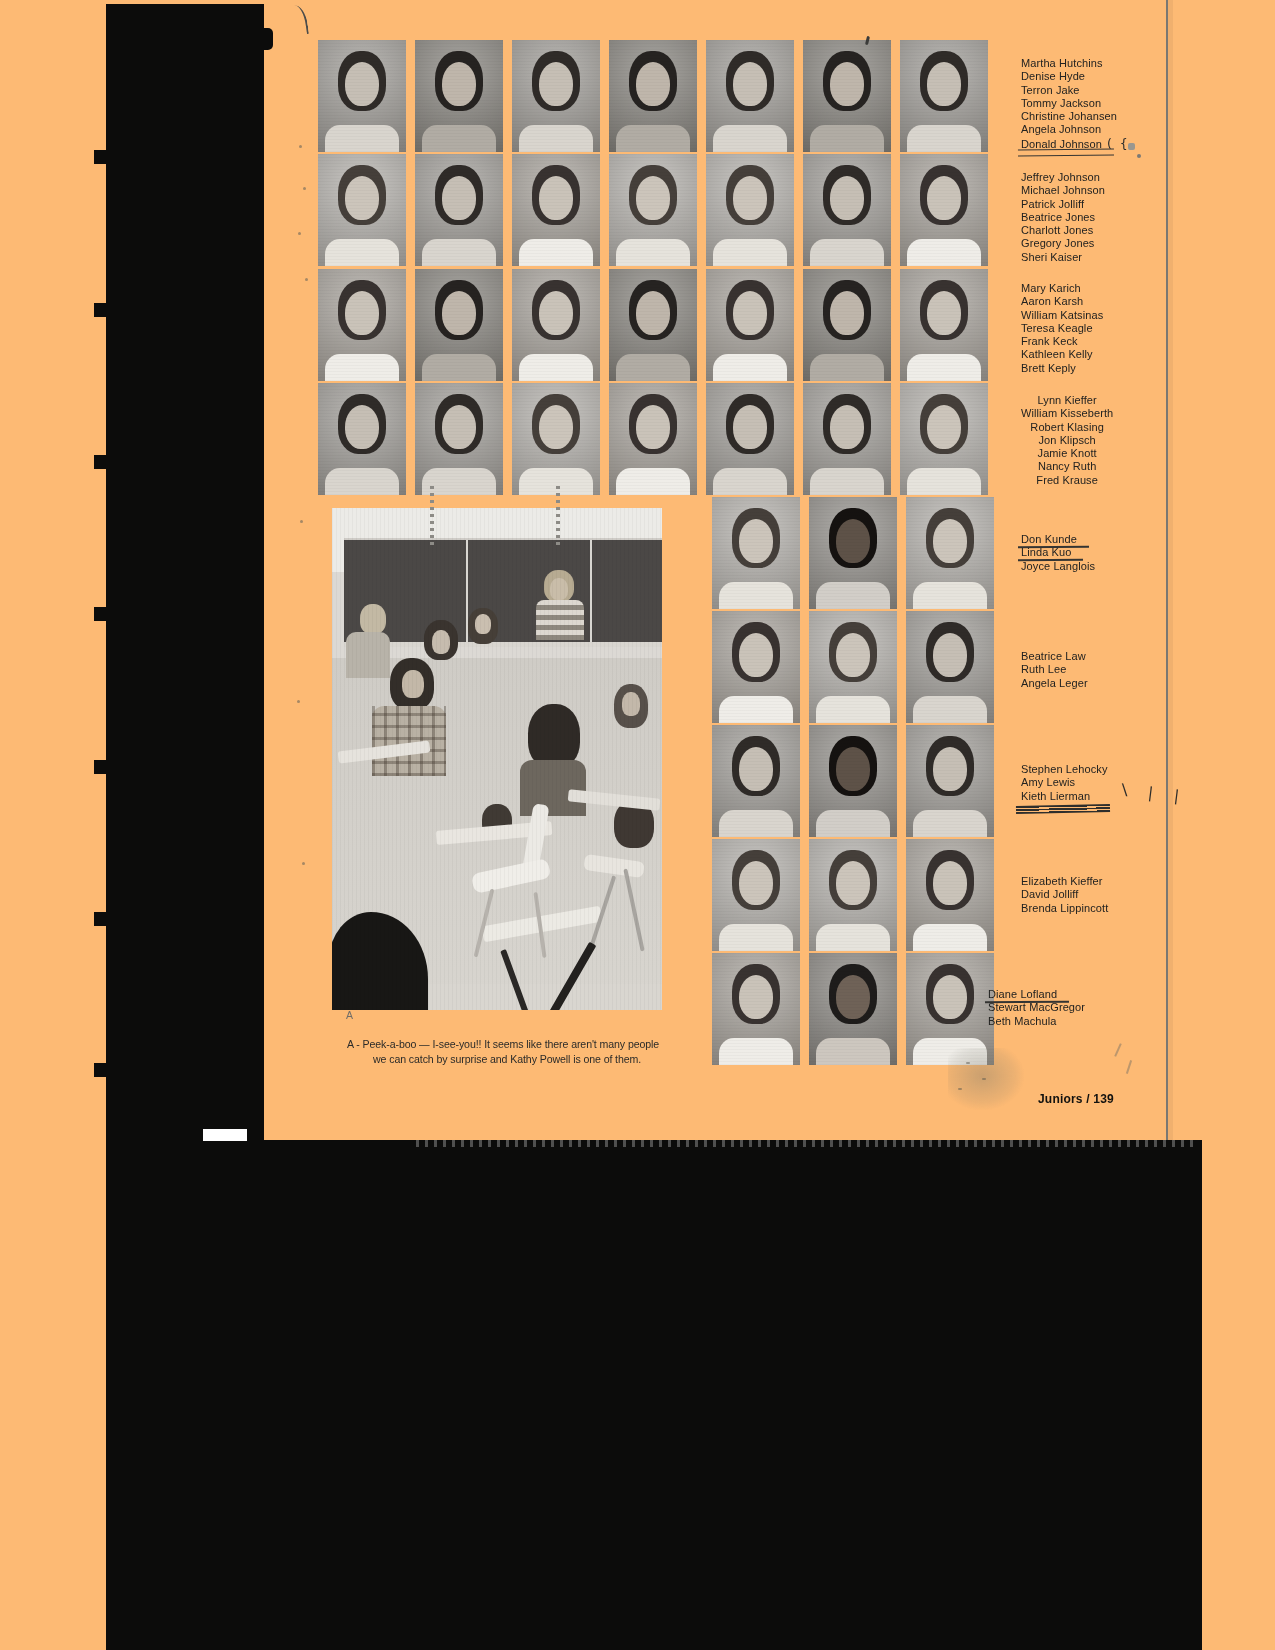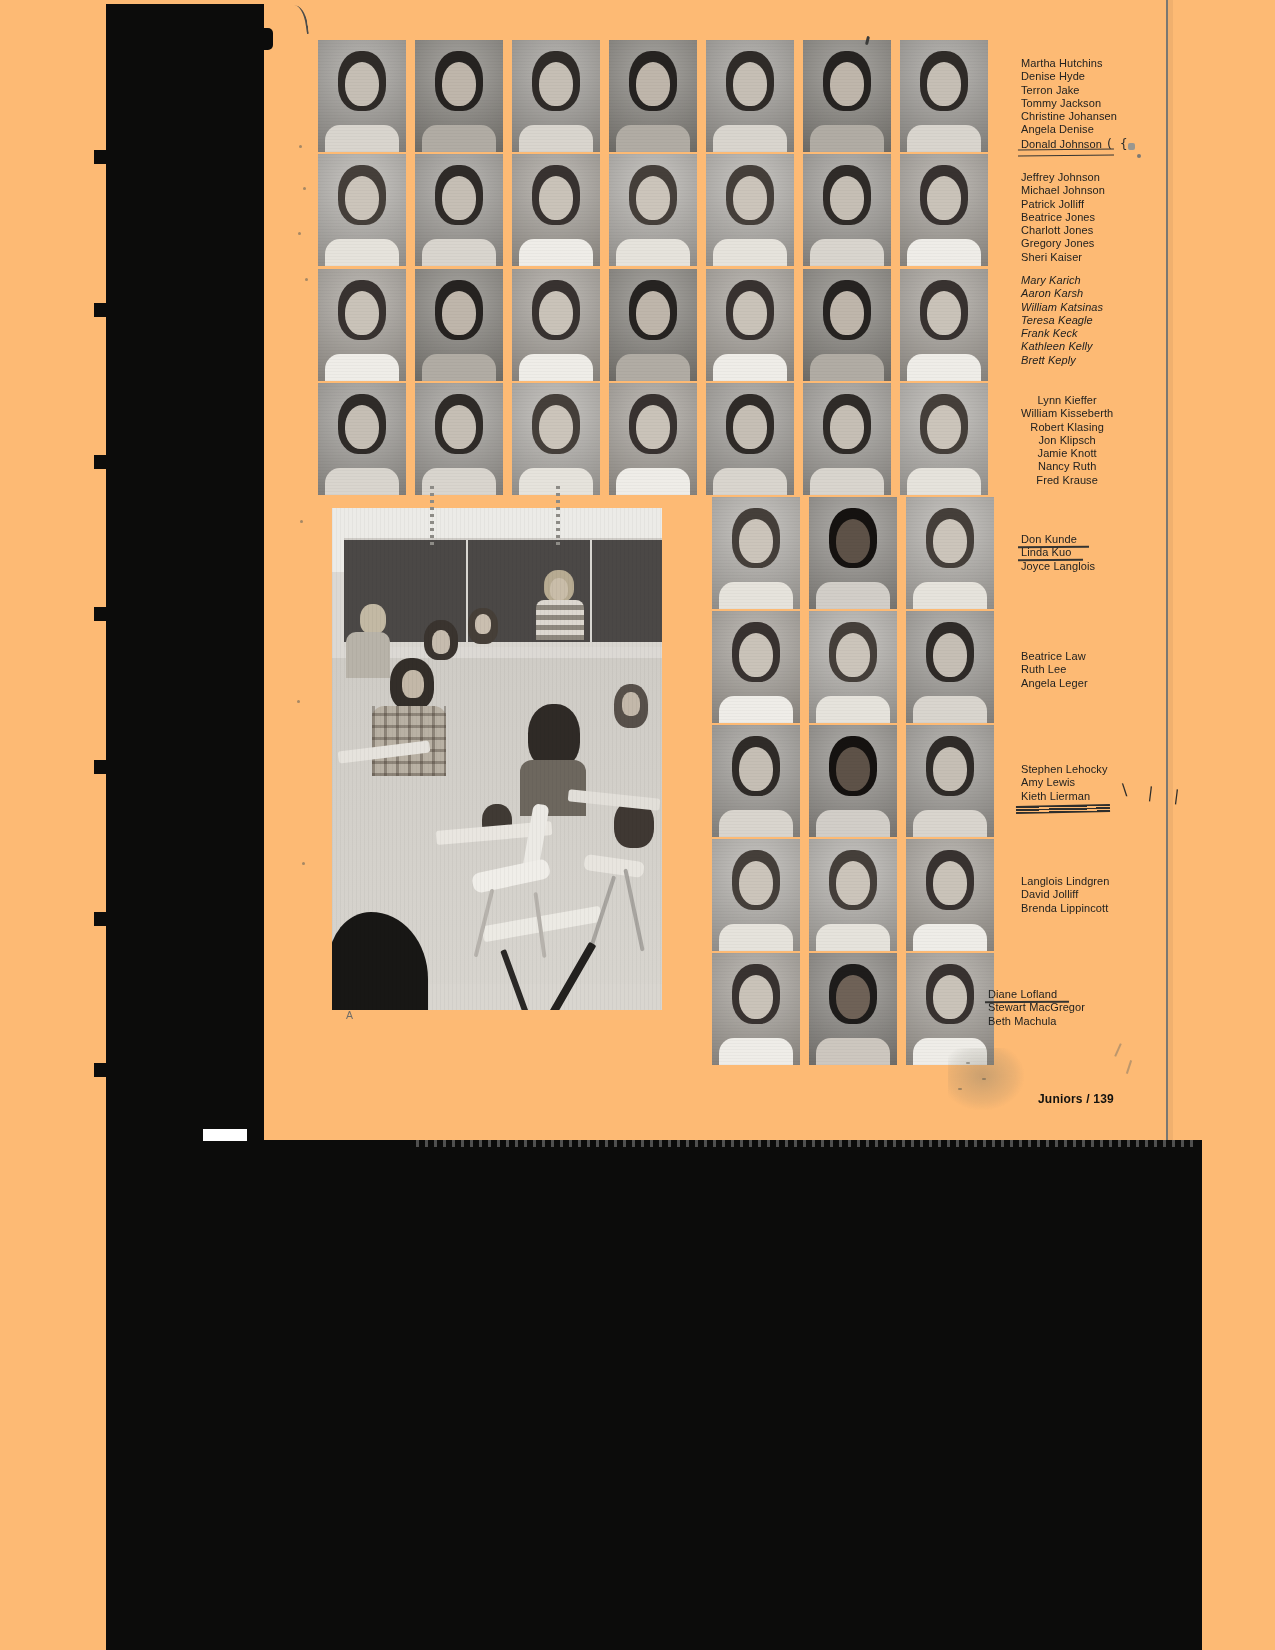--- a/index.html
+++ b/index.html
@@ -158,21 +158,21 @@
         <i class="head"></i>
         <i class="body"></i>
         <i class="grain"></i>
       </div>
       <div class="names" style="left: 1021px; top: 57px;">
         <div class="nline"><span class="nm">Martha Hutchins</span></div>
         <div class="nline"><span class="nm">Denise Hyde</span></div>
         <div class="nline"><span class="nm">Terron Jake</span></div>
         <div class="nline"><span class="nm">Tommy Jackson</span></div>
         <div class="nline"><span class="nm">Christine Johansen</span></div>
-        <div class="nline"><span class="nm">Angela Denise</span></div>
+        <div class="nline"><span class="nm">Angela Johnson</span></div>
         <div class="nline"><span class="nm">Donald Johnson<i class="mark double"></i></span><span class="pen-suffix">( {</span></div>
       </div>
       <div class="photo tone2" style="left: 318px; top: 154px; width: 88px; height: 112px;">
         <i class="hair"></i>
         <i class="head"></i>
         <i class="body"></i>
         <i class="grain"></i>
       </div>
       <div class="photo tone0" style="left: 415px; top: 154px; width: 88px; height: 112px;">
         <i class="hair"></i>
@@ -254,21 +254,21 @@
         <i class="head"></i>
         <i class="body"></i>
         <i class="grain"></i>
       </div>
       <div class="photo tone4" style="left: 900px; top: 269px; width: 88px; height: 112px;">
         <i class="hair"></i>
         <i class="head"></i>
         <i class="body"></i>
         <i class="grain"></i>
       </div>
-      <div class="names" style="left: 1021px; top: 274px; font-style: italic;">
+      <div class="names" style="left: 1021px; top: 282px;">
         <div class="nline"><span class="nm">Mary Karich</span></div>
         <div class="nline"><span class="nm">Aaron Karsh</span></div>
         <div class="nline"><span class="nm">William Katsinas</span></div>
         <div class="nline"><span class="nm">Teresa Keagle</span></div>
         <div class="nline"><span class="nm">Frank Keck</span></div>
         <div class="nline"><span class="nm">Kathleen Kelly</span></div>
         <div class="nline"><span class="nm">Brett Keply</span></div>
       </div>
       <div class="photo tone0" style="left: 318px; top: 383px; width: 88px; height: 112px;">
         <i class="hair"></i>
@@ -402,21 +402,21 @@
         <i class="body"></i>
         <i class="grain"></i>
       </div>
       <div class="photo tone4" style="left: 906px; top: 839px; width: 88px; height: 112px;">
         <i class="hair"></i>
         <i class="head"></i>
         <i class="body"></i>
         <i class="grain"></i>
       </div>
       <div class="names" style="left: 1021px; top: 875px;">
-        <div class="nline"><span class="nm">Langlois Lindgren</span></div>
+        <div class="nline"><span class="nm">Elizabeth Kieffer</span></div>
         <div class="nline"><span class="nm">David Jolliff</span></div>
         <div class="nline"><span class="nm">Brenda Lippincott</span></div>
       </div>
       <div class="photo tone4" style="left: 712px; top: 953px; width: 88px; height: 112px;">
         <i class="hair"></i>
         <i class="head"></i>
         <i class="body"></i>
         <i class="grain"></i>
       </div>
       <div class="photo tone1" style="left: 809px; top: 953px; width: 88px; height: 112px;">
@@ -484,15 +484,19 @@
     <div class="leg" style="left:268px;top:366px;height:80px;background:#a8a5a0;transform:rotate(18deg);"></div>
     <div class="leg" style="left:300px;top:360px;height:84px;background:#a8a5a0;transform:rotate(-12deg);"></div>
     <div class="leg" style="left:236px;top:430px;width:8px;height:84px;background:#23211f;transform:rotate(30deg);"></div>
     <div class="leg" style="left:180px;top:440px;width:6px;height:70px;background:#2a2826;transform:rotate(-20deg);"></div>
     <div style="left:-4px;top:404px;width:100px;height:100px;background:#181715;border-radius:45% 60% 0 0/55% 70% 0 0;"></div>
     <div class="photo-grain"></div>
   </div>
 
   <div class="photo-label">A</div>
 
+  <div class="caption">
+    <div class="l1">A - Peek-a-boo — I-see-you!! It seems like there aren't many people</div>
+    <div class="l2">we can catch by surprise and Kathy Powell is one of them.</div>
+  </div>
 
   <div class="footer">Juniors / 139</div>
 </div>
 
 </body></html>

